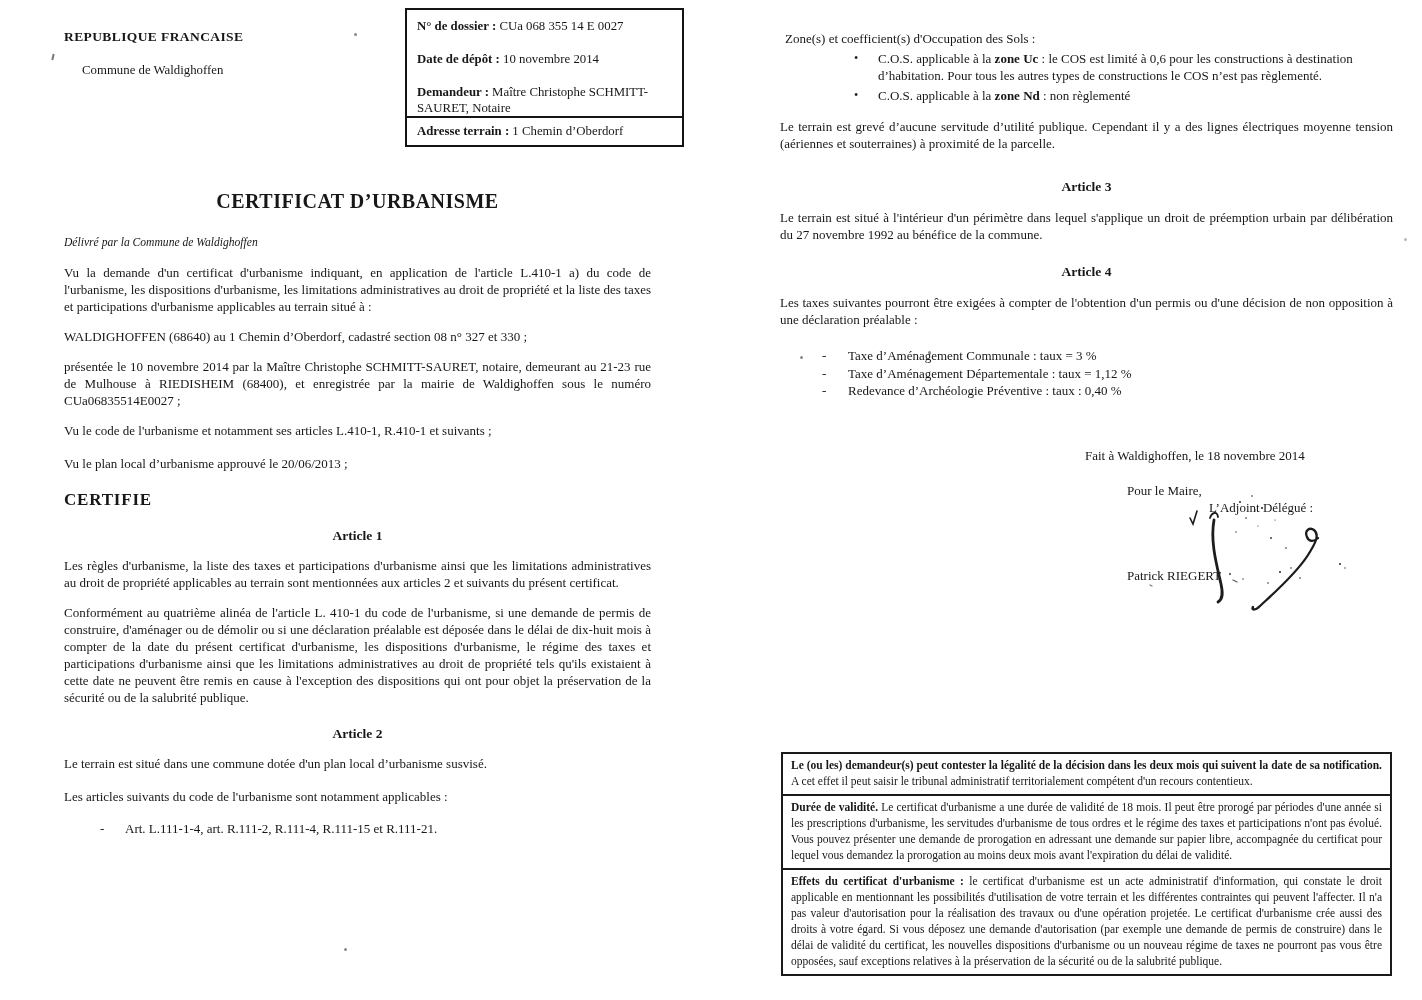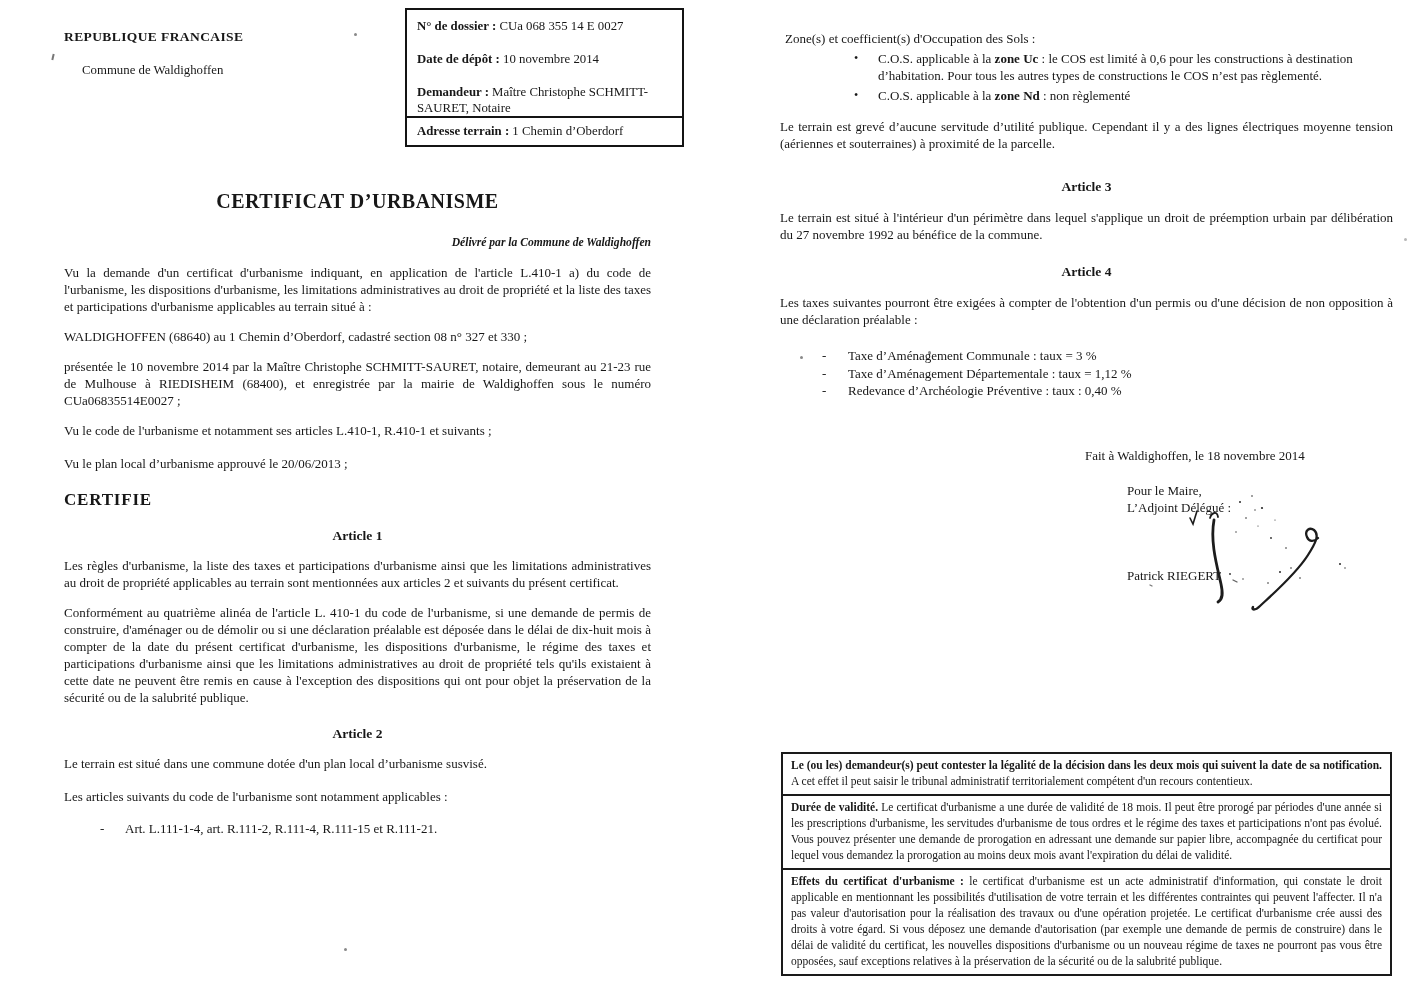--- a/index.html
+++ b/index.html
@@ -32,21 +32,21 @@
   .dossier-box .row { margin-bottom:17px; }
   .dossier-row-adresse {
     position:absolute; left:0; bottom:0; width:100%;
     border-top:2px solid #141414;
     padding:5px 10px 6px 10px;
   }
 
   
   .lp-body { position:absolute; left:64px; top:193px; width:587px; }
   .doc-title { font-size:20px; font-weight:bold; letter-spacing:.5px; text-align:center; }
-  .doc-subtitle { margin-top:24px; font-size:11.6px; font-style:italic; font-weight:bold; text-align:right; }
+  .doc-subtitle { margin-top:24px; font-size:11.6px; font-style:italic; font-weight:normal; text-align:left; }
   .salutation { margin-top:20px; font-weight:bold; }
   .lp-body p { margin-top:13px; }
   .certifie { margin-top:19px; font-size:17px; font-weight:bold; letter-spacing:.8px; }
   .article-h { margin-top:19px; font-size:13.5px; font-weight:bold; text-align:center; }
   .dash-list { margin-top:15px; position:relative; padding-left:61px; }
   .dash-list .dash { position:absolute; left:36px; }
 
   
   .rp-body { position:absolute; left:780px; top:30px; width:613px; }
   .zones-heading { margin-left:5px; }
@@ -55,21 +55,21 @@
   .bullet-item .dot { position:absolute; left:74px; font-size:12px; }
   .rp-body p { margin-top:14px; }
   .rp-body .article-h { margin-top:20px; }
   .tax-list { margin-top:19px; }
   .tax-item { position:relative; padding-left:68px; line-height:17.5px; }
   .tax-item .dash { position:absolute; left:42px; }
 
   
   .closing { position:absolute; left:1085px; top:447px; width:310px; }
   .closing .pour { margin-top:18px; margin-left:42px; }
-  .closing .adjoint { margin-left:42px; }
+  .closing .adjoint { margin-left:42px;text-align:center; }
   .closing .signer { margin-top:51px; margin-left:42px; }
   .signature-svg { position:absolute; left:1140px; top:480px; pointer-events:none; }
 
   
   .notice-box {
     position:absolute; left:781px; top:752px; width:611px;
     border:2px solid #1a1a1a; background:#fff;
     font-size:11.5px; line-height:16px; 
   }
   .notice-box .section { padding:3px 8px 5px 8px; text-align:justify; }

